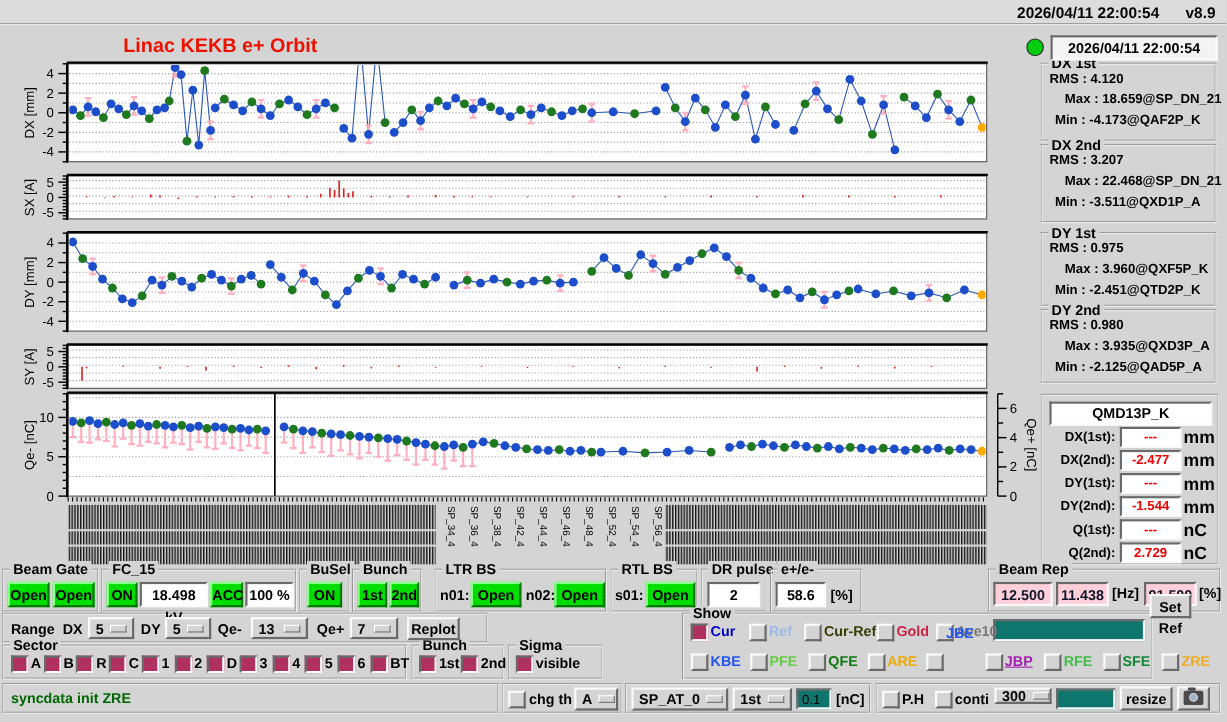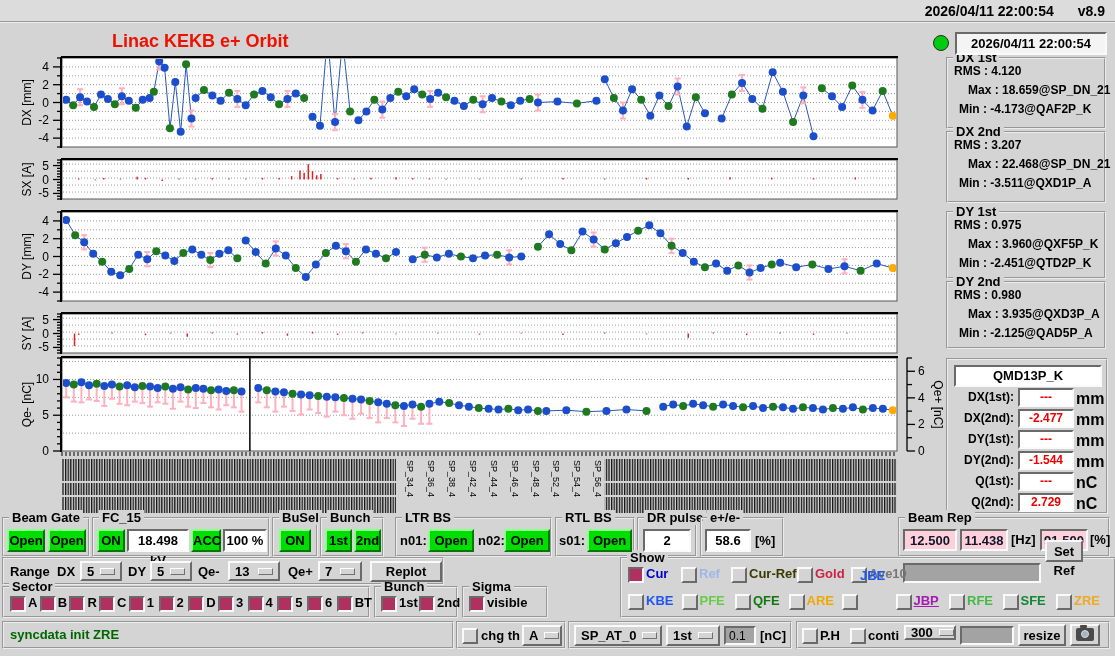--- a/index.html
+++ b/index.html
@@ -40,21 +40,21 @@
            box-sizing:border-box;z-index:2}
   .monitor .mtitle{position:absolute;left:6px;top:5px;width:144px;height:18px;background:#fff;
                    border:2px solid;border-color:#6a6a6a #fafafa #fafafa #6a6a6a;font-weight:bold;
                    font-size:13px;text-align:center;line-height:18px}
   .mrow{position:absolute;left:0;width:158px;height:19px}
   .mrow .ml{position:absolute;left:0;width:66px;text-align:right;font-weight:bold;font-size:12px;top:2px}
   .mrow .mf{position:absolute;left:70px;top:0;width:52px;height:15px;background:#fff;border:2px solid;
             border-color:#6a6a6a #fafafa #fafafa #6a6a6a;color:#ee0000;font-weight:bold;font-size:12px;
             text-align:center;line-height:15px}
   .mrow .mu{position:absolute;left:128px;top:2px;font-weight:bold;font-size:16px}
-  input.tin{position:absolute;background:#a3a3a3;border:2px solid;border-color:#6a6a6a #fafafa #fafafa #6a6a6a;
+  input.tin{position:absolute;background:#0f766e;border:2px solid;border-color:#6a6a6a #fafafa #fafafa #6a6a6a;
             font-family:"Liberation Sans",sans-serif;font-size:12px;padding:0 3px;box-sizing:border-box;z-index:3}
   .statusmsg{position:absolute;left:10px;top:627px;color:#006600;font-weight:bold;font-size:13px;z-index:3}
   .cam{width:18px;height:13px;background:#4a4a4a;border-radius:2px;position:relative;margin:2px auto 0}
   .cam:before{content:"";position:absolute;left:4px;top:-3px;width:7px;height:3px;background:#4a4a4a;
               border-radius:1px}
   .cam:after{content:"";position:absolute;left:5px;top:2px;width:6px;height:6px;border-radius:50%;
              background:#9fb6c8;border:1px solid #ddd}
   svg text{font-family:"Liberation Sans",sans-serif}
 </style>
 </head>
@@ -1130,33 +1130,33 @@
 <span class="lbl" style="left:198px;top:564px">Qe-</span>
 <div class="opt" style="left:228px;top:561px;width:52px;height:20px">
     <span>13</span>
     <span class="dash"></span>
   </div>
 <span class="lbl" style="left:288px;top:564px">Qe+</span>
 <div class="opt" style="left:318px;top:561px;width:44px;height:20px">
     <span>7</span>
     <span class="dash"></span>
   </div>
-<div class="btn" style="left:370px;top:561px;width:72px;height:21px;line-height:18px">Replot</div>
+<div class="btn" style="left:370px;top:561px;width:48px;height:21px;line-height:18px">Replot</div>
 
 <div class="grp" style="left:2px;top:586px;width:368px;height:32px">
   <span class="lg">Sector</span>
 </div>
 <div class="grp" style="left:374px;top:586px;width:84px;height:32px">
   <span class="lg">Bunch</span>
 </div>
 <div class="grp" style="left:462px;top:586px;width:86px;height:32px">
   <span class="lg">Sigma</span>
 </div>
 
-<div class="grp" style="left:620px;top:557px;width:496px;height:61px">
+<div class="grp" style="left:620px;top:557px;width:428px;height:61px">
   <span class="lg">Show</span>
 </div>
 <input class="tin" style="left: 903px; top: 563px; width: 138px; height: 20px;" value="">
 <div class="btn" style="left:1045px;top:540px;width:38px;height:22px;line-height:19px">Set Ref</div>
 
 <div class="grp" style="left:2px;top:621px;width:452px;height:28px"></div>
 <div class="statusmsg">syncdata init ZRE</div>
 
 <div class="grp" style="left:456px;top:621px;width:110px;height:28px"></div>
 <span class="cb" style="left:462px;top:628px"></span>

